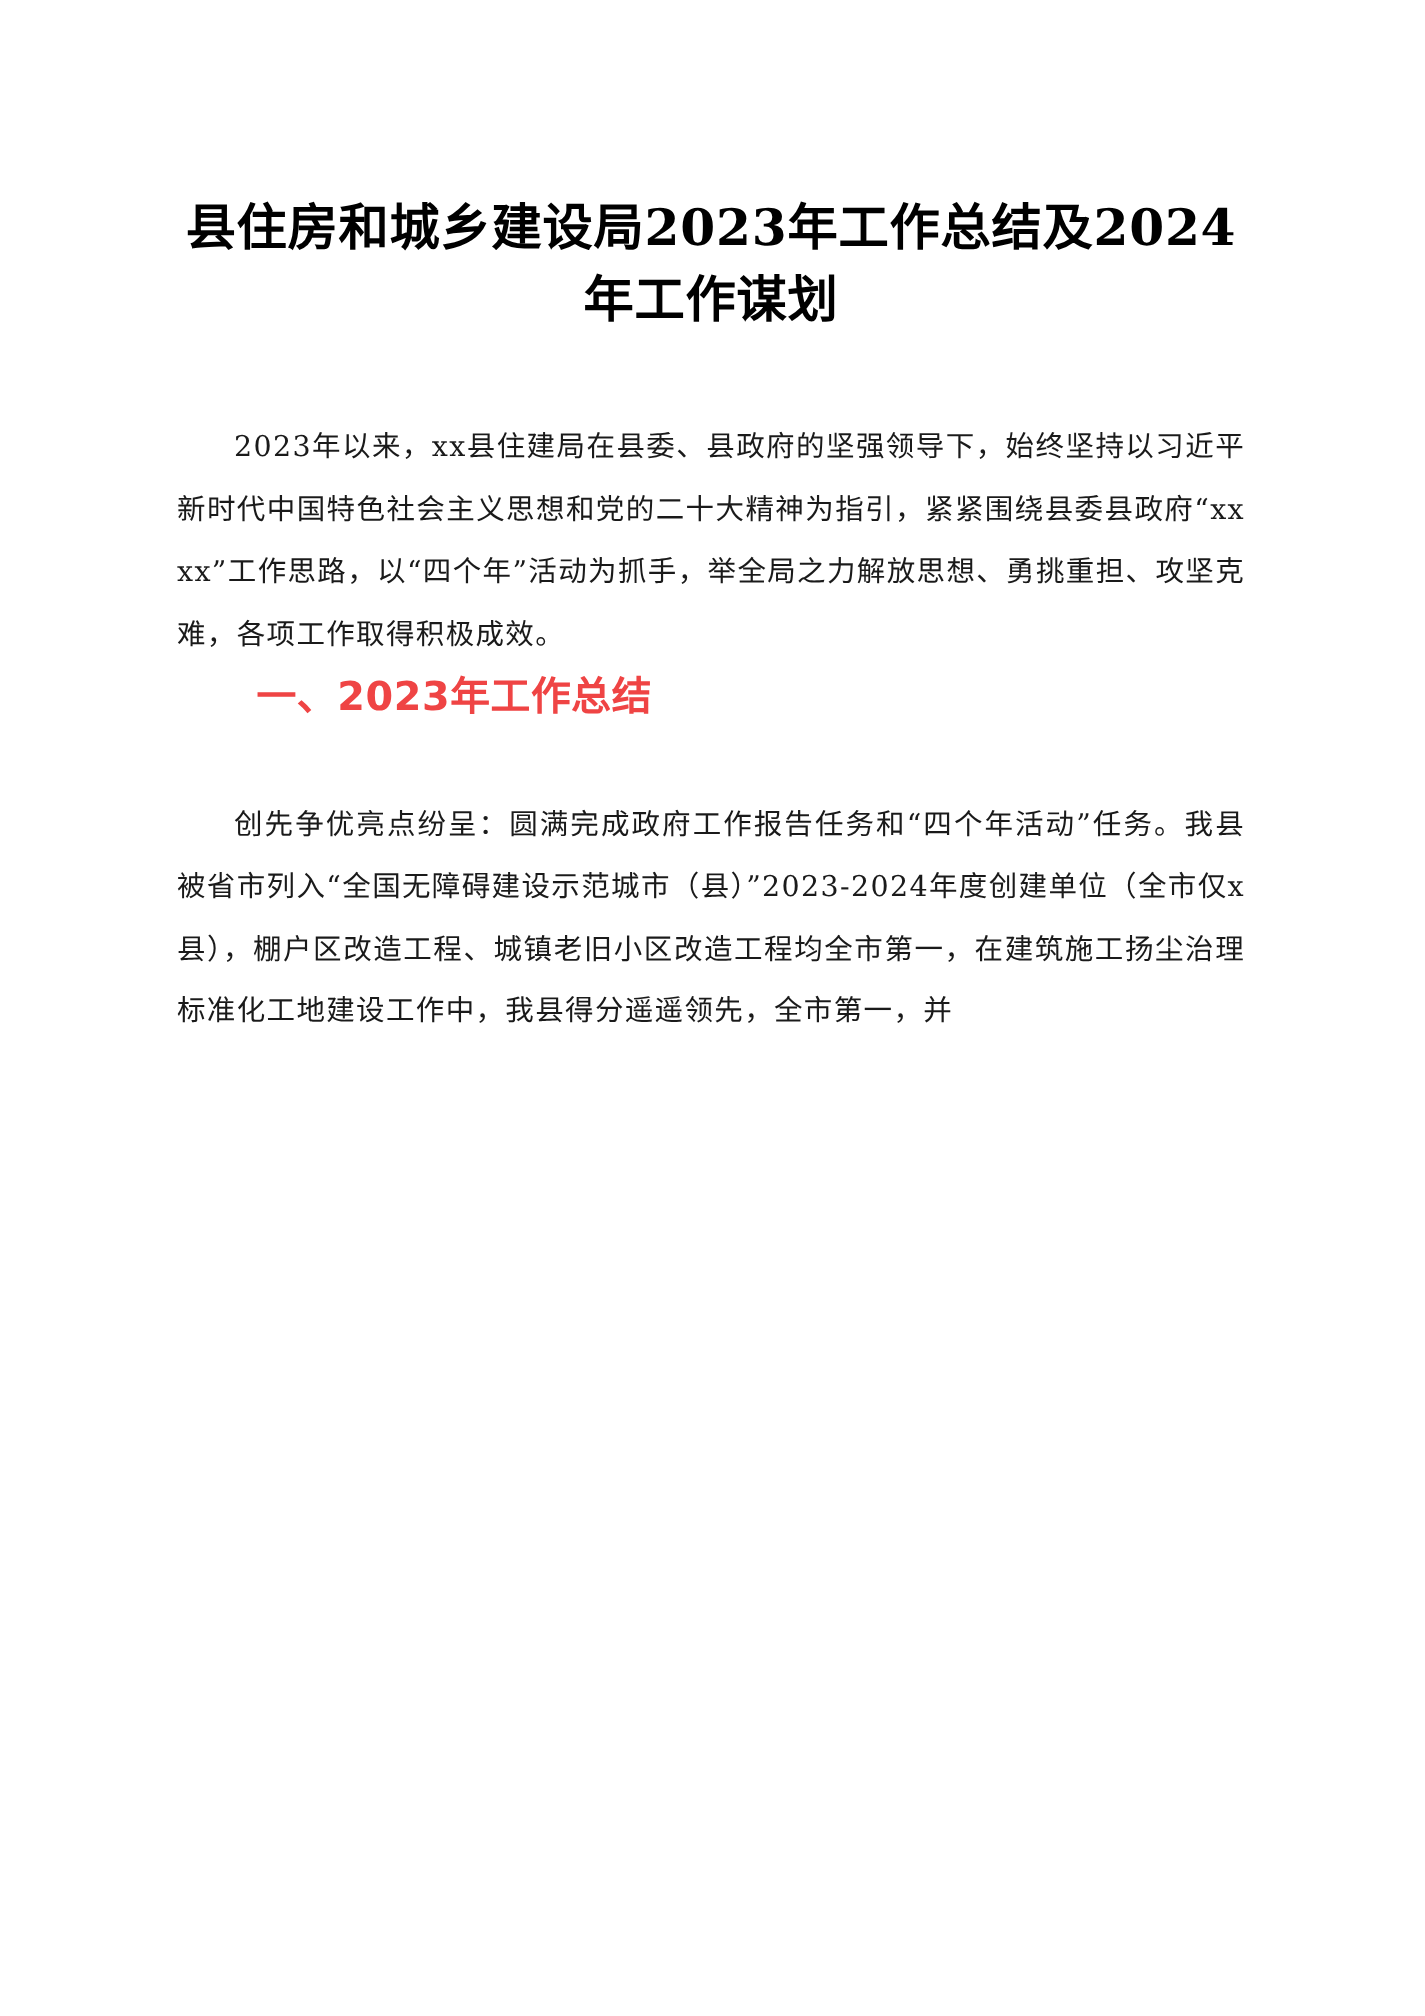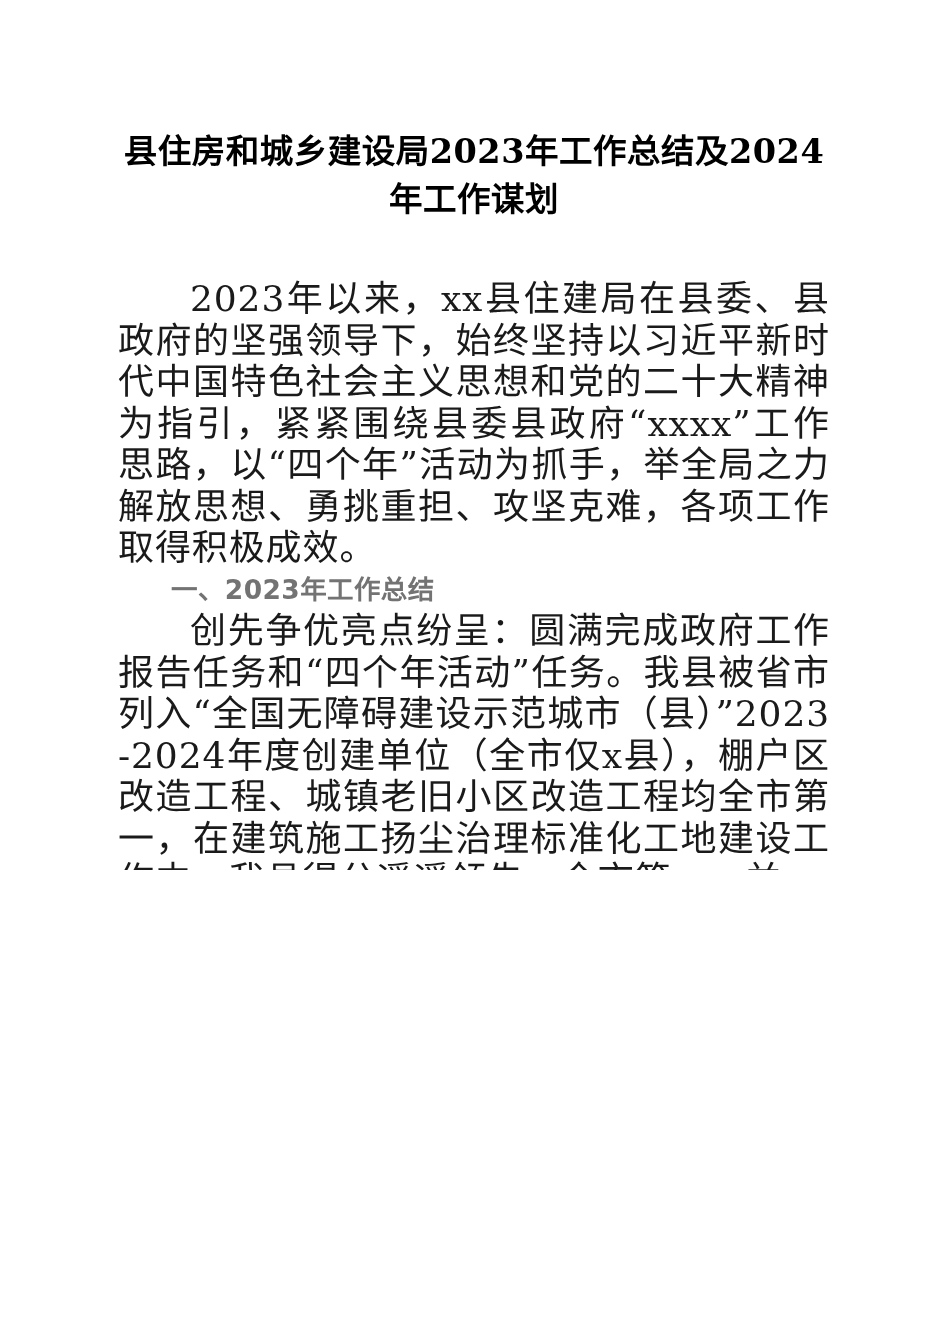--- a/index.html
+++ b/index.html
@@ -51,49 +51,50 @@
   
   .title-gap {
     height: 54px;
   }
 
   
   .para {
     margin: 0;
     padding: 0;
     font-family: "DejaVu Serif", "Liberation Serif", serif;
-    font-size: 36px;
+    font-size: 19px;
     line-height: 41.5px;
     text-align: justify;
     text-justify: inter-ideograph;
     text-indent: 2em;
     letter-spacing: 0.9px;
     color: #1a1a1a;
     word-break: break-all;
   }
 
   
   .section-heading {
     margin: 0;
     padding: 0;
     font-family: "DejaVu Sans", "Liberation Sans", sans-serif;
     font-weight: 700;
     font-size: 26.5px;
     line-height: 41.5px;
     text-indent: 2em;
     letter-spacing: 0.4px;
-    color: #737373;
+    color: #ef4444;
     text-align: left;
     word-break: break-all;
   }
 
   
   .para-clipped {
     max-height: 260px;
     overflow: hidden;
+    margin-top: 44px;
   }
 </style>
 </head>
 <body>
 
 <div class="page">
   <div class="doc-body">
 
     <h1 class="doc-title">县住房和城乡建设局2023年工作总结及2024年工作谋划</h1>
 

